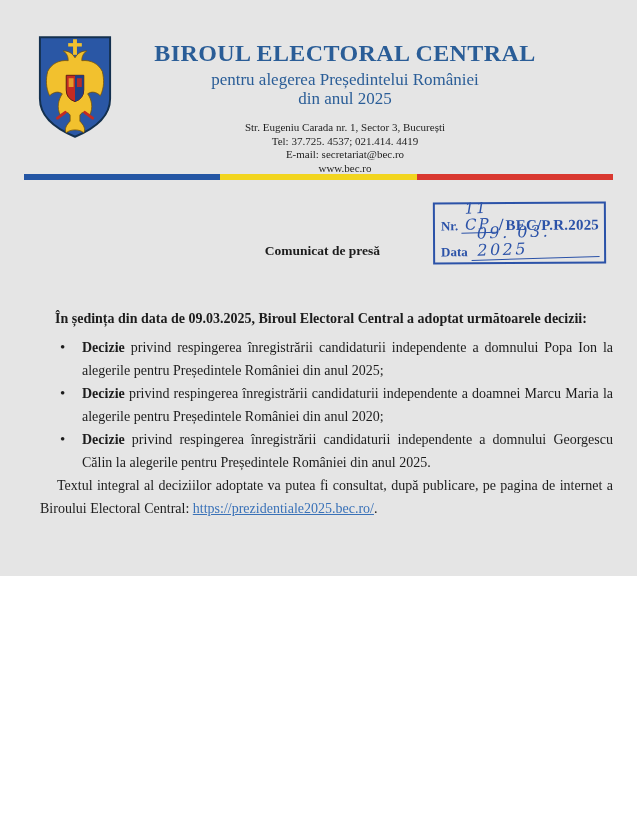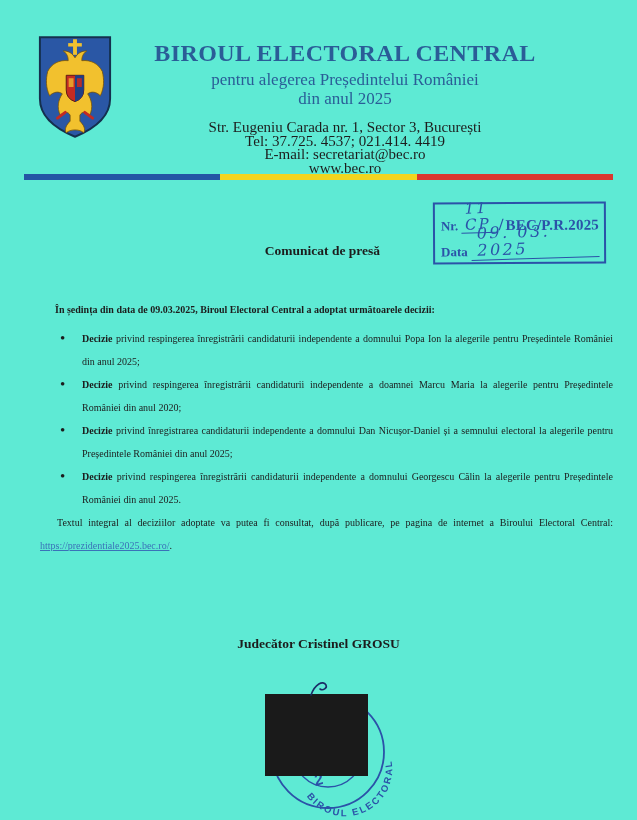--- a/index.html
+++ b/index.html
@@ -11,30 +11,30 @@
     --flag-red:#D93830;
     --emblem-blue:#2A57A5;
     --emblem-gold:#F2C12E;
     --emblem-red:#C42B22;
     --redaction-black:#1A1A1A;
     --text-black:#1C1C1C;
   }
   *{box-sizing:border-box}
   html,body{margin:0;padding:0;background:#ffffff}
   .page{
-    position:relative;width:637px;height:820px;background:#5eead4;
+    position:relative;width:637px;height:576px;background:#e5e5e5;
     font-family:"Liberation Serif",serif;color:var(--text-black);overflow:hidden;
   }
   
   .emblem{position:absolute;left:36px;top:33px;width:78px;height:108px}
   .header{position:absolute;left:115px;top:40px;width:460px;text-align:center}
   .title{font-size:24px;font-weight:bold;color:var(--title-blue);line-height:26px;letter-spacing:.4px}
   .subtitle{font-size:17px;color:var(--title-blue);line-height:19px}
   .subtitle.first{margin-top:4px}
-  .contact{margin-top:13px;font-size:15px;line-height:13.5px;color:#1d1d1d}
+  .contact{margin-top:13px;font-size:11px;line-height:13.5px;color:#1d1d1d}
   
   .flag-bar{position:absolute;left:24px;top:174px;width:589px;height:6px;display:flex}
   .flag-bar .seg{flex:1;height:100%}
   .seg.blue{background:var(--flag-blue)}
   .seg.yellow{background:var(--flag-yellow)}
   .seg.red{background:var(--flag-red)}
   
   .stamp-box{
     position:absolute;left:433px;top:202px;width:173px;height:62px;
     border:2px solid var(--stamp-blue);color:var(--stamp-blue);
@@ -46,21 +46,21 @@
     font-family:"DejaVu Serif",serif;font-style:italic;color:var(--stamp-blue);
     border-bottom:1.5px solid var(--stamp-blue);transform:rotate(-1.5deg);
   }
   .hand.nr{font-size:15px;letter-spacing:2px;padding:0 6px 0 4px;line-height:16px}
   .hand.date{font-size:16px;letter-spacing:2.5px;flex:1;padding:0 2px 1px 6px;line-height:17px}
   .stamp-slash{font-size:17px;line-height:17px;font-weight:bold;padding:0 2px}
   .stamp-code{font-weight:bold;font-size:15px;line-height:15px;letter-spacing:.2px}
   
   .doc-title{position:absolute;left:0;top:243px;width:645px;text-align:center;
     font-weight:bold;font-size:13.5px}
-  .body-text{position:absolute;left:40px;top:298px;width:573px;font-size:10px;line-height:23px}
+  .body-text{position:absolute;left:40px;top:307px;width:573px;font-size:14px;line-height:23px}
   .intro{margin:0 0 6px 0;font-weight:bold;text-indent:15px;text-align:justify}
   ul.decisions{margin:0;padding:0 0 0 42px;list-style:none}
   ul.decisions li{position:relative;text-align:justify}
   ul.decisions li::before{content:"\2022";position:absolute;left:-22px;top:0;font-size:15px}
   .closing{margin:0;text-indent:17px;text-align:justify}
   .closing a{color:var(--link-blue);}
   
   .signature{position:absolute;left:0;top:636px;width:637px;text-align:center}
   .sig-role{font-weight:bold;font-size:13.5px;line-height:16px;margin-bottom:7px}
   .sig-name{font-weight:bold;font-size:13.5px;line-height:16px}
@@ -132,21 +132,20 @@
     </div>
   </div>
 
   <div class="doc-title">Comunicat de presă</div>
 
   <div class="body-text">
     <p class="intro">În ședința din data de 09.03.2025, Biroul Electoral Central a adoptat următoarele decizii:</p>
     <ul class="decisions">
       <li><b>Decizie</b><span> privind respingerea înregistrării candidaturii independente a domnului Popa Ion la alegerile pentru Președintele României din anul 2025;</span></li>
       <li><b>Decizie</b><span> privind respingerea înregistrării candidaturii independente a doamnei Marcu Maria la alegerile pentru Președintele României din anul 2020;</span></li>
-      <li><b>Decizie</b><span> privind înregistrarea candidaturii independente a domnului Dan Nicușor-Daniel și a semnului electoral la alegerile pentru Președintele României din anul 2025;</span></li>
       <li><b>Decizie</b><span> privind respingerea înregistrării candidaturii independente a domnului Georgescu Călin la alegerile pentru Președintele României din anul 2025.</span></li>
     </ul>
     <p class="closing"><span>Textul integral al deciziilor adoptate va putea fi consultat, după publicare, pe pagina de internet a Biroului Electoral Central: </span><a href="#">https://prezidentiale2025.bec.ro/</a><span>.</span></p>
   </div>
 
   <div class="signature">
     <div class="sig-name">Judecător Cristinel GROSU</div>
   </div>
 
   <svg class="seal" viewBox="0 0 150 136" xmlns="http://www.w3.org/2000/svg">

